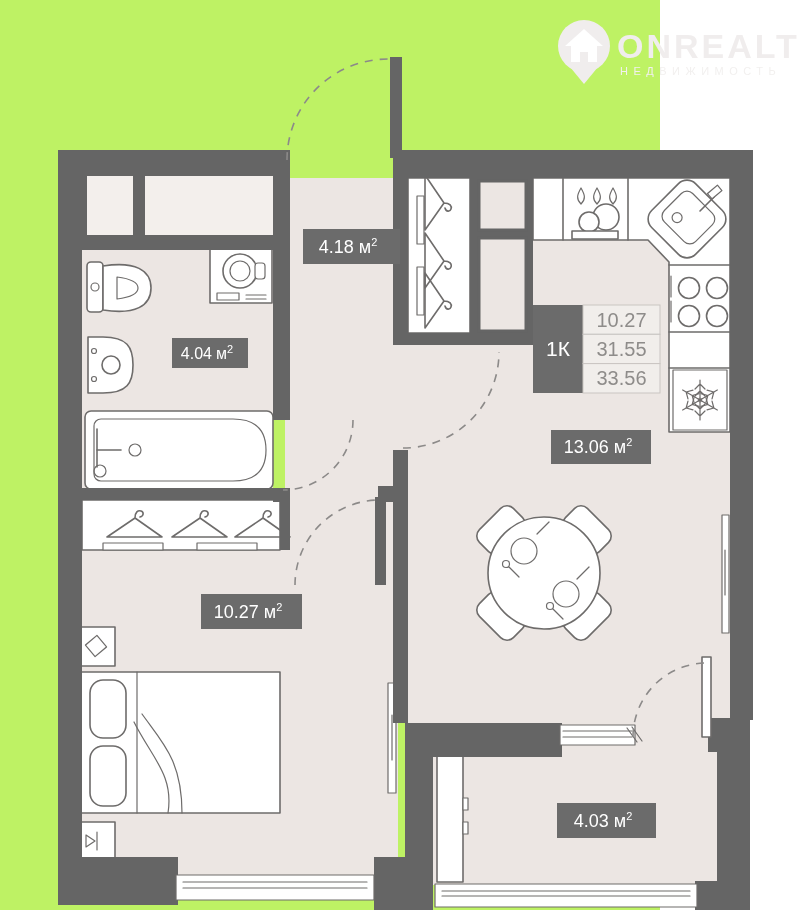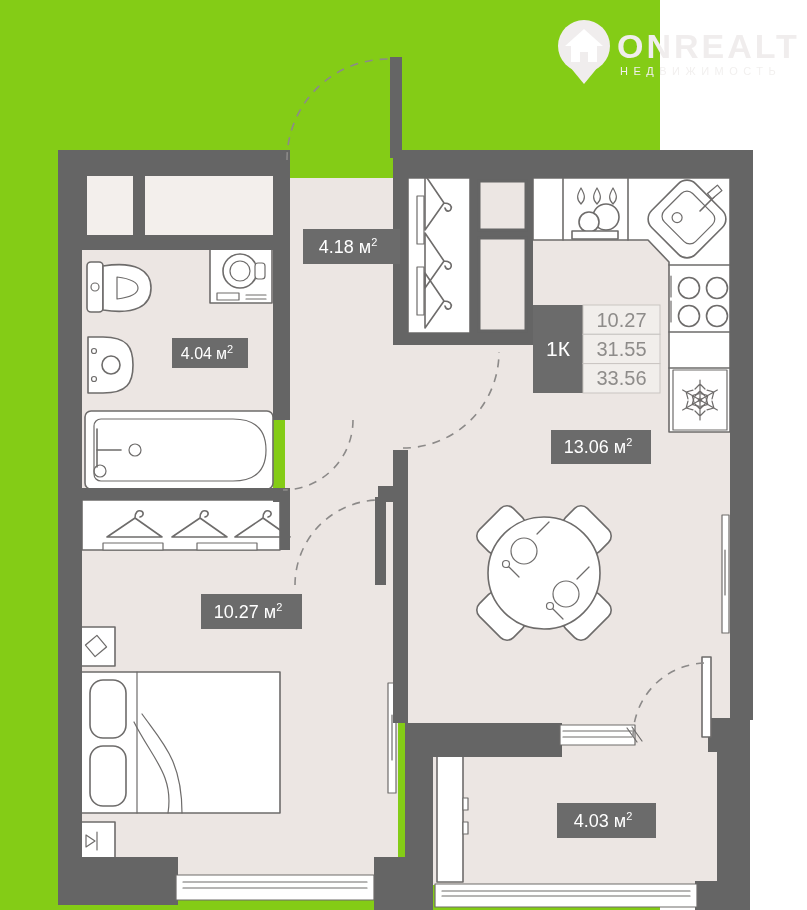--- a/index.html
+++ b/index.html
@@ -1,16 +1,16 @@
 <!DOCTYPE html>
 <html style="--wall: #656565; --floor: #ece6e3; --badge: #6b6b6b; --fixture_stroke: #6e6c6b; --table_bg: #f1eeeb; --table_border: #c9c5c2; --table_text: #8e8c8a; --watermark: #f0eded;"><head>
 <meta charset="utf-8">
 <style>
   html,body{margin:0;padding:0;background:#ffffff;}
-  .stage{width:660px;height:910px;position:relative;background:#84cc16;
+  .stage{width:660px;height:910px;position:relative;background:#bef264;
          font-family:"Liberation Sans",sans-serif;}
   svg{display:block;}
   .wall{fill:var(--wall,#656565);}
   .floor{fill:var(--floor,#ece6e3);}
   .niche{fill:#f3efec;}
   .panel{fill:var(--floor,#ece6e3);stroke:var(--wall,#656565);stroke-width:3;}
   .fx{fill:#ffffff;stroke:var(--fixture_stroke,#6e6c6b);stroke-width:1.6;stroke-linejoin:round;}
   .fxl{fill:none;stroke:var(--fixture_stroke,#6e6c6b);stroke-width:1.6;stroke-linecap:round;stroke-linejoin:round;}
   .thin{stroke-width:1.2;}
   .badge{fill:var(--badge,#6b6b6b);}

